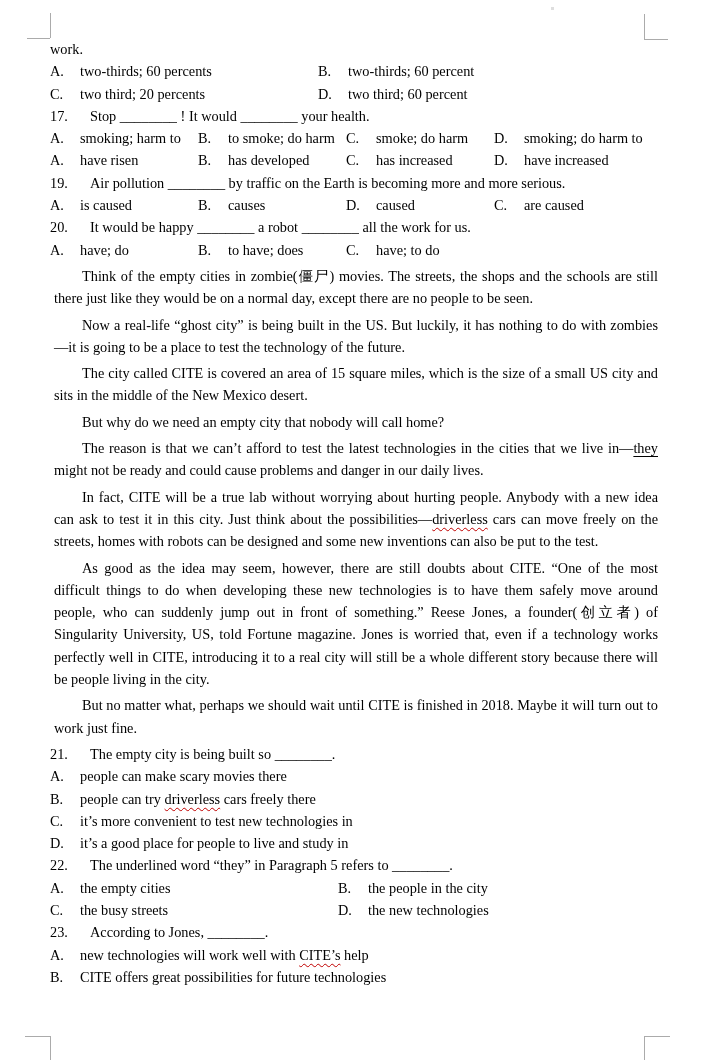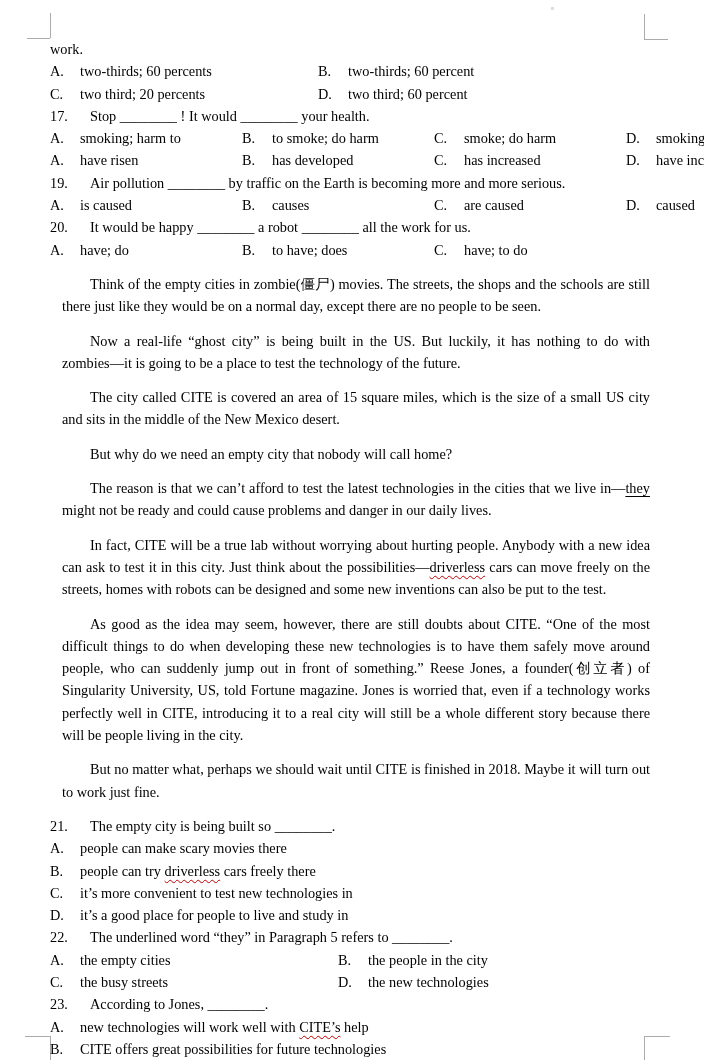--- a/index.html
+++ b/index.html
@@ -16,26 +16,26 @@
     position: absolute;
     left: 50px;
     top: 38px;
     width: 612px;
     font-size: 14.3px;
     line-height: 22.3px;
   }
   .line { white-space: nowrap; }
   .row2 { display: grid; grid-template-columns: 268px auto; }
   .row2b { display: grid; grid-template-columns: 288px auto; }
-  .row4 { display: grid; grid-template-columns: 148px 148px 148px auto; gap: 44px; }
+  .row4 { display: grid; grid-template-columns: 148px 148px 148px auto; }
   .opt, .stem { white-space: nowrap; }
   .ol { display: inline-block; min-width: 30px; }
   .qn { display: inline-block; min-width: 40px; }
   p.para {
-    margin: 12px;
+    margin: 4px;
     text-align: justify;
     text-indent: 28px;
   }
   .heading { font-weight: bold; }
   .u { text-decoration: underline; text-underline-offset: 3px; }
   .wavy {
     text-decoration-line: underline;
     text-decoration-style: wavy;
     text-decoration-color: #c00000;
     text-decoration-thickness: 1px;
@@ -92,22 +92,22 @@
       <div class="opt"><span class="ol">A.</span><span>have risen</span></div>
       <div class="opt"><span class="ol">B.</span><span>has developed</span></div>
       <div class="opt"><span class="ol">C.</span><span>has increased</span></div>
       <div class="opt"><span class="ol">D.</span><span>have increased</span></div>
     </div>
 
     <div class="stem"><span class="qn">19.</span><span>Air pollution ________ by traffic on the Earth is becoming more and more serious.</span></div>
     <div class="row4">
       <div class="opt"><span class="ol">A.</span><span>is caused</span></div>
       <div class="opt"><span class="ol">B.</span><span>causes</span></div>
+      <div class="opt"><span class="ol">D.</span><span>caused</span></div>
       <div class="opt"><span class="ol">C.</span><span>are caused</span></div>
-      <div class="opt"><span class="ol">D.</span><span>caused</span></div>
     </div>
 
     <div class="stem"><span class="qn">20.</span><span>It would be happy ________ a robot ________ all the work for us.</span></div>
     <div class="row4">
       <div class="opt"><span class="ol">A.</span><span>have; do</span></div>
       <div class="opt"><span class="ol">B.</span><span>to have; does</span></div>
       <div class="opt"><span class="ol">C.</span><span>have; to do</span></div>
     </div>
 
 

